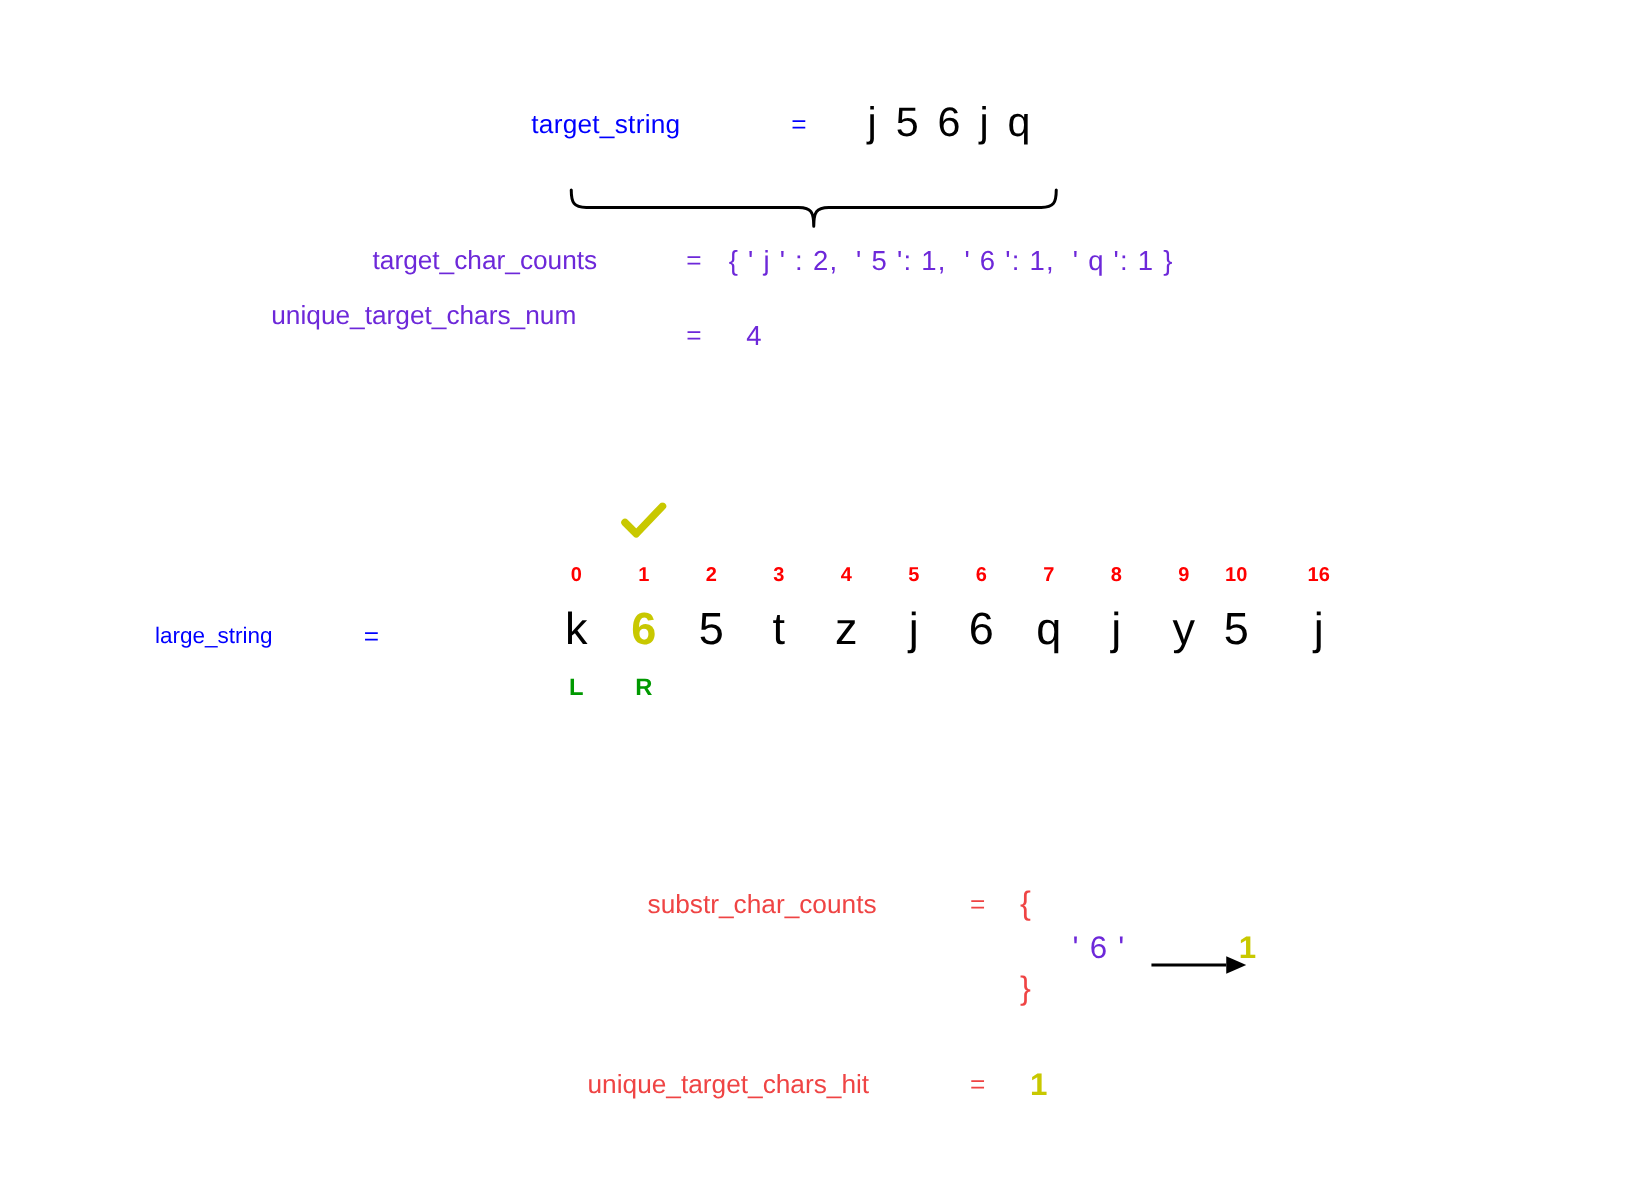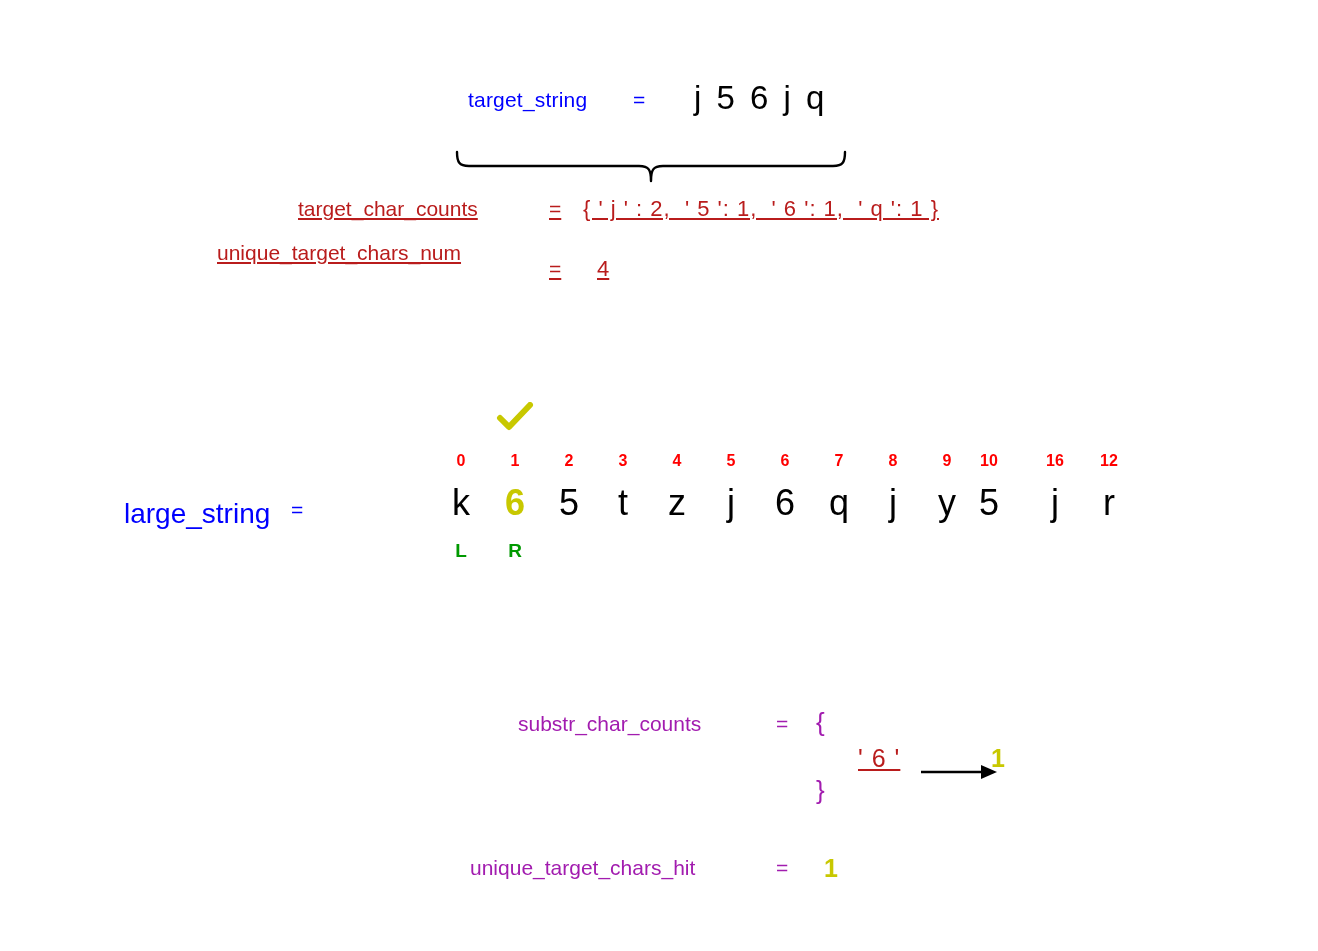--- a/index.html
+++ b/index.html
@@ -12,29 +12,29 @@
     width: 1318px;
     height: 951px;
     position: relative;
     font-family: "Liberation Sans", sans-serif;
     overflow: hidden;
   }
   .abs { position: absolute; white-space: pre; }
 
   
   .c-blue   { color: #0000ff; }
-  .c-green  { color: #b91c1c; text-decoration: underline; }
-  .c-red    { color: #a21caf; }
+  .c-green  { color: #6d28d9; }
+  .c-red    { color: #ef4444; }
   .c-idx    { color: #ff0000; }
   .c-olive  { color: #c8c800; }
   .c-black  { color: #000000; text-align: center; }
 
   
   #target-string-label {
-    left: 468px; top: 88px;
+    left: 425px; top: 88px;
     font-size: 21px; letter-spacing: 0.2px;
   }
   #target-string-eq {
     left: 633px; top: 88px; font-size: 21px;
   }
   #target-string-value {
     left: 694px; top: 79px;
     font-size: 33px; letter-spacing: 3px;
   }
 
@@ -48,21 +48,21 @@
   #tcc-label { left: 298px; top: 197px; font-size: 21px; }
   #tcc-eq    { left: 549px; top: 197px; font-size: 21px; }
   #tcc-value { left: 583px; top: 196px; font-size: 22px; letter-spacing: 1px; }
 
   
   #utcn-label { left: 217px; top: 241px; font-size: 21px; }
   #utcn-eq    { left: 549px; top: 257px; font-size: 21px; }
   #utcn-value { left: 597px; top: 256px; font-size: 22px; }
 
   
-  #large-string-label { left: 124px; top: 498px; font-size: 28px; }
+  #large-string-label { left: 124px; top: 498px; font-size: 18px; }
   #large-string-eq    { left: 291px; top: 498px; font-size: 21px; }
 
   #char-track {
     position: absolute;
     left: 434px;
     top: 400px;
     width: 760px;
     height: 180px;
   }
   .char-col {
@@ -205,24 +205,20 @@
       <div class="char-glyph c-black">y</div>
     </div>
     <div class="char-col" style="left: 528px;">
       <div class="char-index c-idx">10</div>
       <div class="char-glyph c-black">5</div>
     </div>
     <div class="char-col" style="left: 594px;">
       <div class="char-index c-idx">16</div>
       <div class="char-glyph c-black">j</div>
     </div>
-    <div class="char-col" style="left: 648px;">
-      <div class="char-index c-idx">12</div>
-      <div class="char-glyph c-black">r</div>
-    </div>
   </div>
 
 <div class="abs c-red" id="scc-label">substr_char_counts</div>
 
 <div class="abs c-red" id="scc-eq">=</div>
 
 <div class="abs c-red" id="scc-open">{</div>
 
 <div class="abs c-red" id="scc-close">}</div>
 

